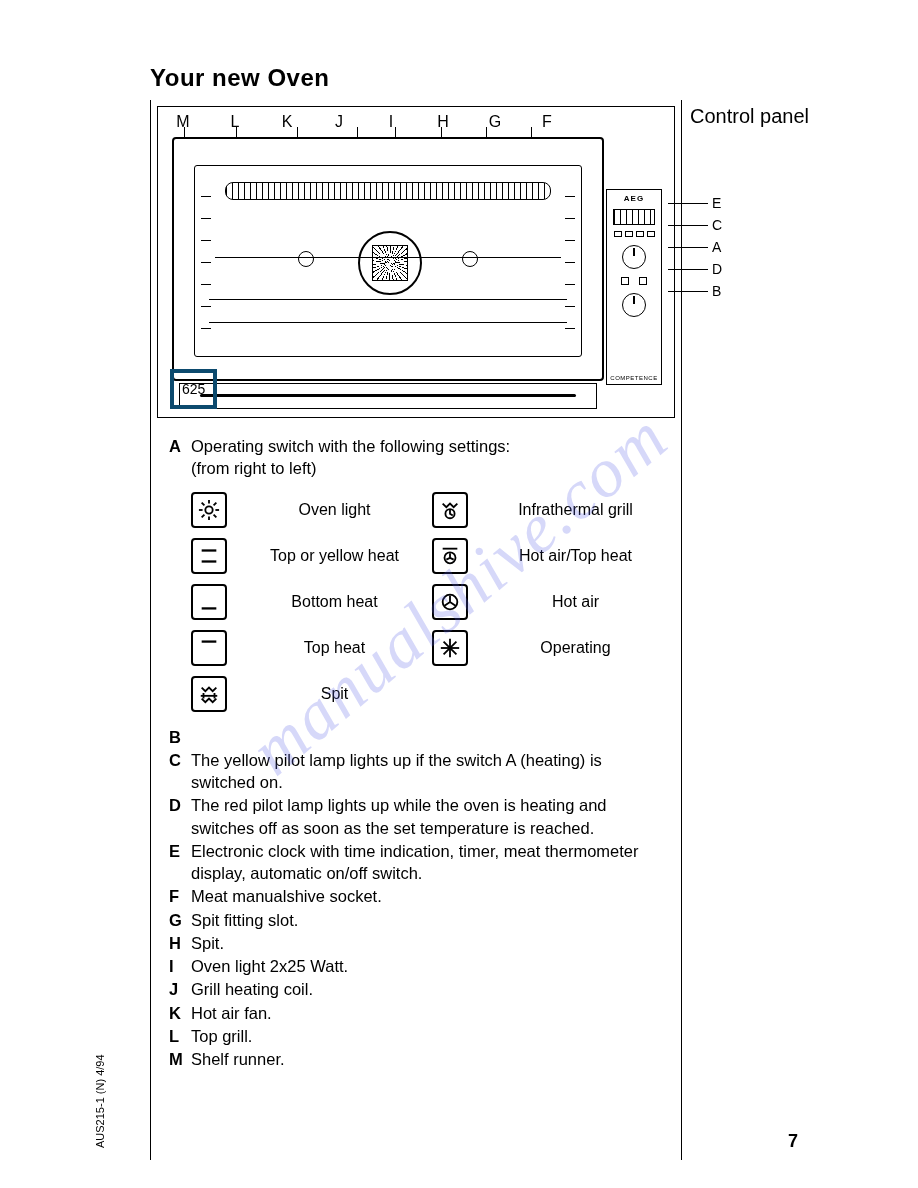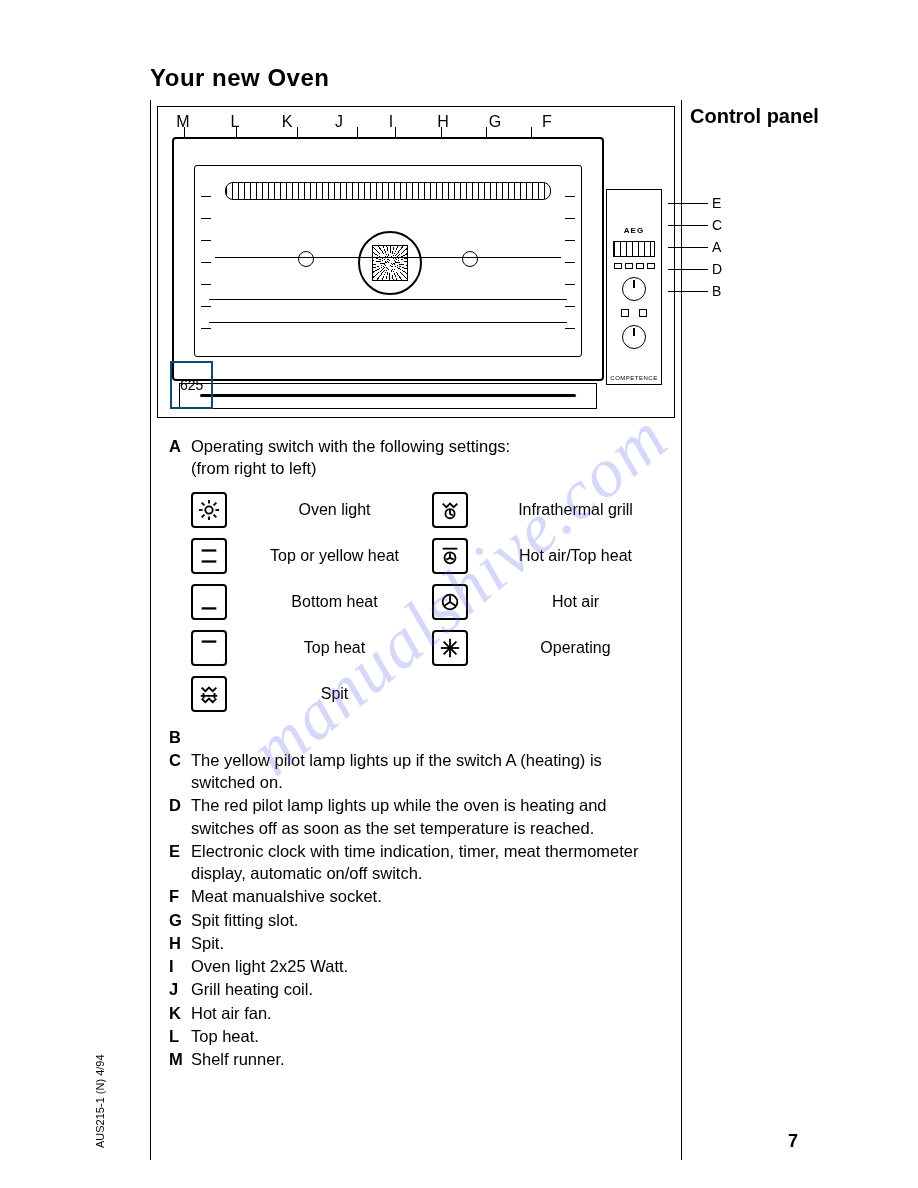--- a/index.html
+++ b/index.html
@@ -18,21 +18,21 @@
     left: 150px;
     font-size: 24px;
     font-weight: 900;
     letter-spacing: 0.5px;
   }
   .side-title {
     position: absolute;
     top: 105px;
     left: 690px;
     font-size: 20px;
-    font-weight: 700;
+    font-weight: 400;
     text-align: center;
   }
   .column {
     position: absolute;
     top: 100px;
     left: 150px;
     width: 530px;
     border-left: 1px solid #000;
     border-right: 1px solid #000;
     padding: 0 0 40px 0;
@@ -128,32 +128,32 @@
   .spit-bar::before, .spit-bar::after{
     content:""; position:absolute; top:-7px; width:14px;height:14px;border:1.5px solid #000;border-radius:50%;
   }
   .spit-bar::before{ left:24%; }
   .spit-bar::after{ right:24%; }
   .panel {
     position:absolute; top:50px; right:-60px; width:54px; height:190px;
     border:1.5px solid #000; background:#fff;
     font-size:7px; text-align:center; padding-top:4px;
   }
-  .panel .brand{ font-size:8px; font-weight:bold; letter-spacing:1px;margin-top:32px; }
+  .panel .brand{ font-size:8px; font-weight:bold; letter-spacing:1px; }
   .panel .disp{ margin:6px auto; width:40px;height:14px;border:1px solid #000;
     background: repeating-linear-gradient(90deg,#000 0 1px,#fff 1px 6px);}
   .panel .btnrow{ display:flex; justify-content:center; gap:3px; margin:3px 0;}
   .panel .btnrow div{ width:6px;height:4px;border:1px solid #000;}
   .panel .knob{ margin:8px auto; width:22px;height:22px;border:1.5px solid #000;border-radius:50%; position:relative;}
   .panel .knob::after{content:"";position:absolute;left:50%;top:2px;width:2px;height:8px;background:#000;transform:translateX(-50%);}
   .panel .lamps{ display:flex;justify-content:center;gap:10px;margin:4px 0;}
   .panel .lamps div{width:6px;height:6px;border:1px solid #000;}
   .panel .competence{ position:absolute;bottom:3px;left:0;right:0;font-size:6px;letter-spacing:0.5px;}
   .model-box {
-    position:absolute; left:12px; bottom:8px; border:2px solid #0c4a6e; padding:14px 8px; font-size:14px;
+    position:absolute; left:12px; bottom:8px; border:4px solid #0c4a6e; padding:8px 8px; font-size:14px;
   }
   .leader-lines-top{
     position:absolute; top:20px; left:18px; right:120px; height:18px;
   }
   .leader-lines-top div{
     position:absolute; top:0; width:1px; height:12px; background:#000;
   }
 
   .body-text { padding: 6px 14px 0 18px; font-size: 16.5px; line-height: 1.35; }
   .section-head { font-weight: normal; }
@@ -421,21 +421,21 @@
     <div class="item-row">
         <div class="item-letter">J</div>
         <div class="item-text">Grill heating coil.</div>
       </div>
     <div class="item-row">
         <div class="item-letter">K</div>
         <div class="item-text">Hot air fan.</div>
       </div>
     <div class="item-row">
         <div class="item-letter">L</div>
-        <div class="item-text">Top heat.</div>
+        <div class="item-text">Top grill.</div>
       </div>
     <div class="item-row">
         <div class="item-letter">M</div>
         <div class="item-text">Shelf runner.</div>
       </div>
 
   </div>
 </div>
 
 <div class="watermark">manualshive.com</div>

